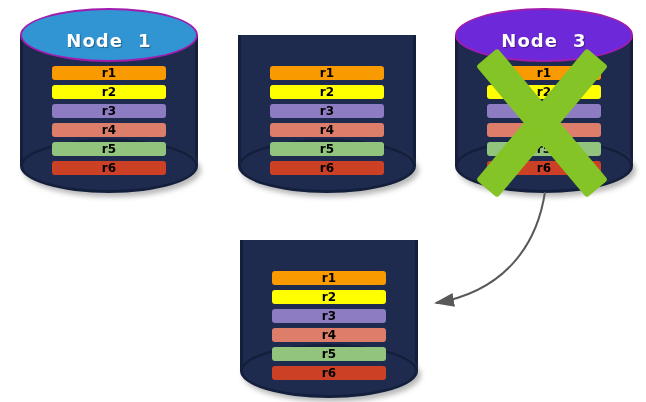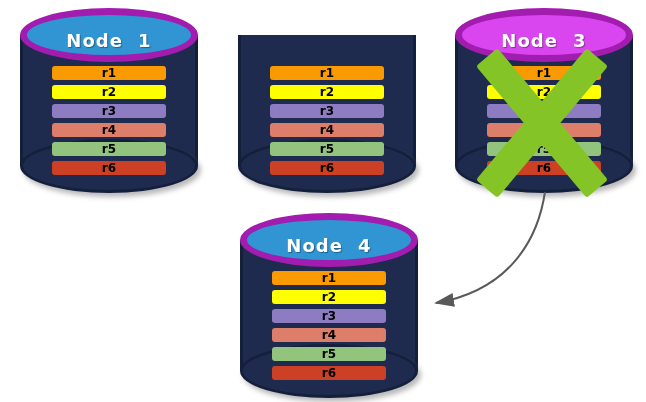--- a/index.html
+++ b/index.html
@@ -35,21 +35,21 @@
     box-sizing: border-box;
     border: 3px solid #141f3c;
     box-shadow: 3px 4px 5px rgba(100,100,100,0.45);
   }
   .cyl-top {
     position: absolute;
     left: 0; right: 0;
     top: 0; height: 54px;
     border-radius: 50%;
     box-sizing: border-box;
-    border: 7px solid #a21caf;
+    border: 2px solid #a21caf;
     z-index: 3;
     display: flex;
     align-items: center;
     justify-content: center;
   }
   .node-label {
     color: #ffffff;
     font-size: 18px;
     font-weight: bold;
     letter-spacing: 1px;
@@ -131,43 +131,40 @@
       <div class="row-bar" style="background: rgb(142, 124, 195);">r3</div>
       <div class="row-bar" style="background: rgb(221, 126, 107);">r4</div>
       <div class="row-bar" style="background: rgb(147, 196, 125);">r5</div>
       <div class="row-bar" style="background: rgb(204, 65, 37);">r6</div>
     </div>
   </div>
 
   <div class="cylinder node-3">
     <div class="cyl-body" style="background: rgb(31, 43, 78); border-left-color: rgb(20, 31, 60); border-right-color: rgb(20, 31, 60);"></div>
     <div class="cyl-bottom" style="background: rgb(31, 43, 78); border-color: rgb(20, 31, 60);"></div>
-    <div class="cyl-top" style="background: #d946ef;">
+    <div class="cyl-top" style="background: #6d28d9;">
       <span class="node-label" style="color: rgb(255, 255, 255);">Node 3</span>
     </div>
     <div class="rows">
       <div class="row-bar" style="background: rgb(248, 154, 0);">r1</div>
       <div class="row-bar" style="background: rgb(255, 255, 0);">r2</div>
       <div class="row-bar" style="background: rgb(142, 124, 195);">r3</div>
       <div class="row-bar" style="background: rgb(221, 126, 107);">r4</div>
       <div class="row-bar" style="background: rgb(147, 196, 125);">r5</div>
       <div class="row-bar" style="background: rgb(204, 65, 37);">r6</div>
     </div>
     <div class="x-mark">
       <div class="x-stroke stroke-a" style="background: rgb(132, 196, 38);"></div>
       <div class="x-stroke stroke-b" style="background: rgb(132, 196, 38);"></div>
     </div>
   </div>
 
   <div class="cylinder node-4">
     <div class="cyl-body" style="background: rgb(31, 43, 78); border-left-color: rgb(20, 31, 60); border-right-color: rgb(20, 31, 60);"></div>
     <div class="cyl-bottom" style="background: rgb(31, 43, 78); border-color: rgb(20, 31, 60);"></div>
-    <div class="cyl-top" style="background: rgb(48, 149, 210);">
-      <span class="node-label" style="color: rgb(255, 255, 255);">Node 4</span>
-    </div>
     <div class="rows">
       <div class="row-bar" style="background: rgb(248, 154, 0);">r1</div>
       <div class="row-bar" style="background: rgb(255, 255, 0);">r2</div>
       <div class="row-bar" style="background: rgb(142, 124, 195);">r3</div>
       <div class="row-bar" style="background: rgb(221, 126, 107);">r4</div>
       <div class="row-bar" style="background: rgb(147, 196, 125);">r5</div>
       <div class="row-bar" style="background: rgb(204, 65, 37);">r6</div>
     </div>
   </div>
 

